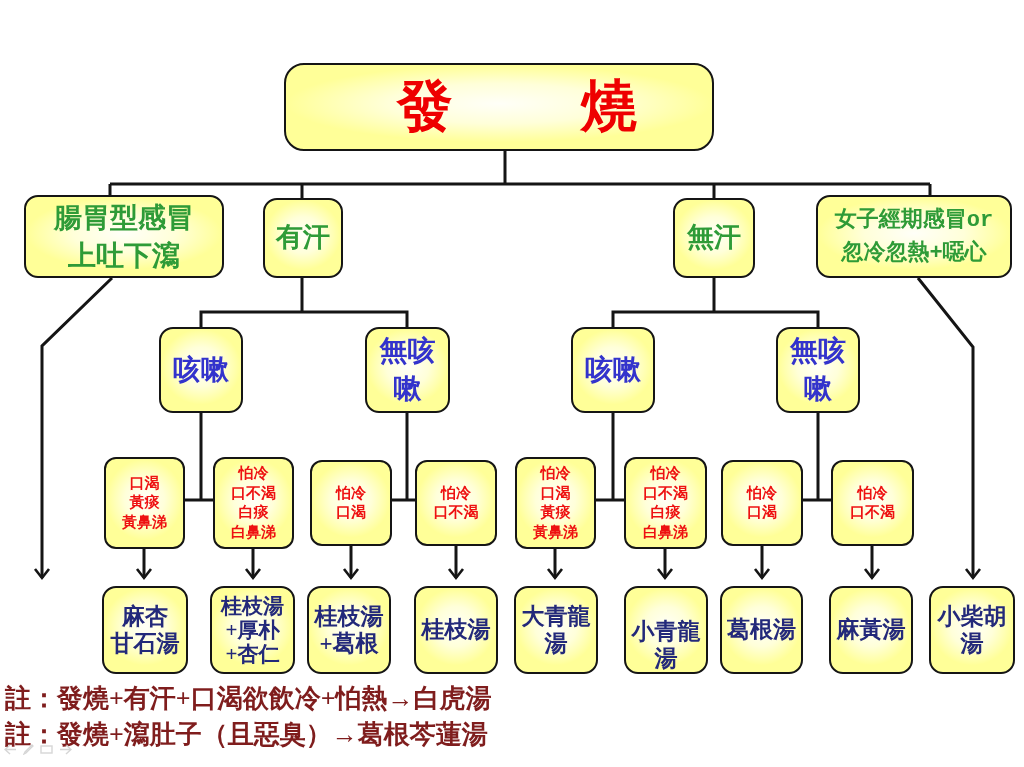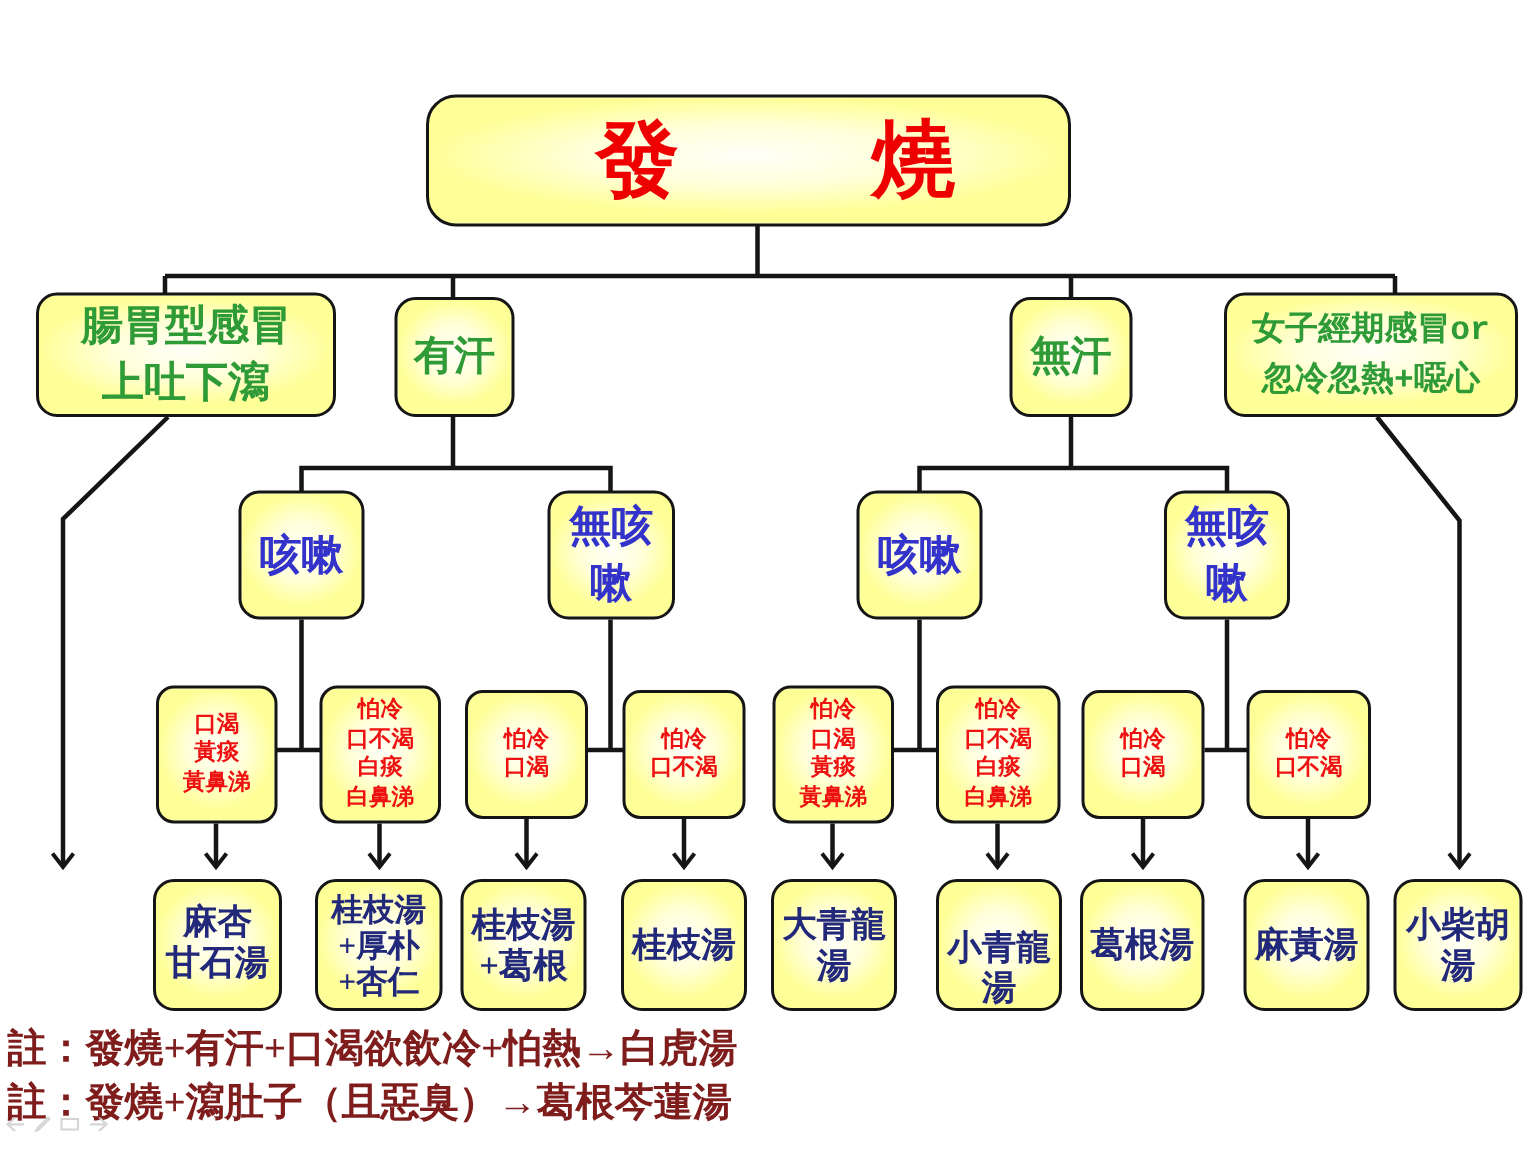--- a/index.html
+++ b/index.html
@@ -135,21 +135,21 @@
   </div>
   <div class="node n-l4" style="left:721px;top:460px;width:82px;height:86px;border-radius:12px;">
     <span>怕冷
 口渴</span>
   </div>
   <div class="node n-l4" style="left:831px;top:460px;width:83px;height:86px;border-radius:12px;">
     <span>怕冷
 口不渴</span>
   </div>
 
-  <div class="node n-t" style="left:102px;top:586px;width:86px;height:88px;font-family:Liberation Mono, monospace;">
+  <div class="node n-t" style="left:102px;top:586px;width:86px;height:88px;">
     <span>麻杏
 甘石湯</span>
   </div>
   <div class="node n-t" style="left:210px;top:586px;width:85px;height:88px;font-size:21px;line-height:1.15;">
     <span>桂枝湯
 +厚朴
 +杏仁</span>
   </div>
   <div class="node n-t" style="left:307px;top:586px;width:84px;height:88px;">
     <span>桂枝湯

